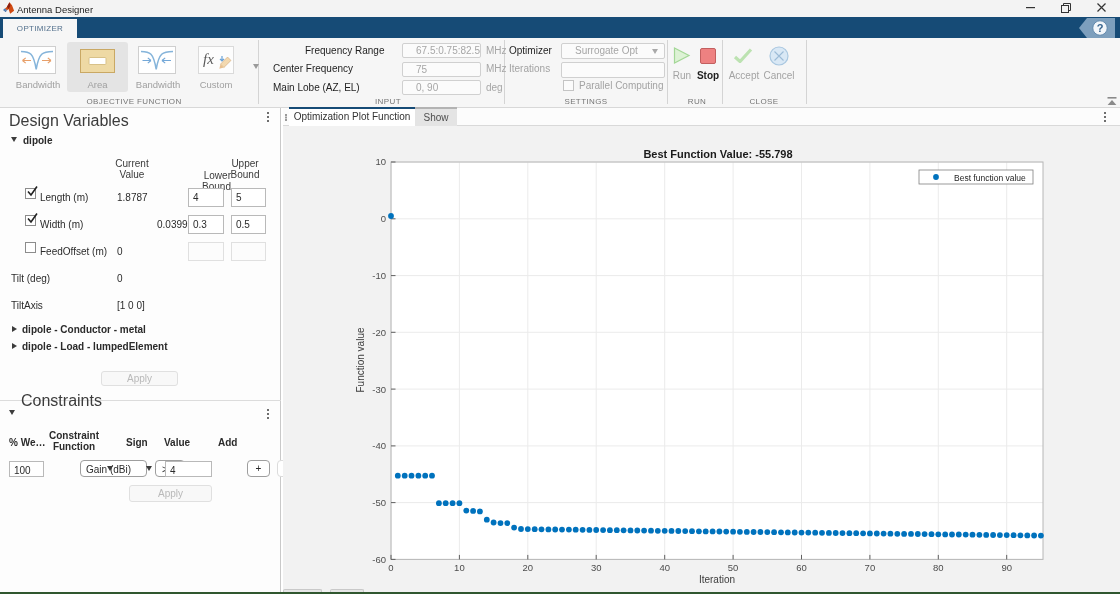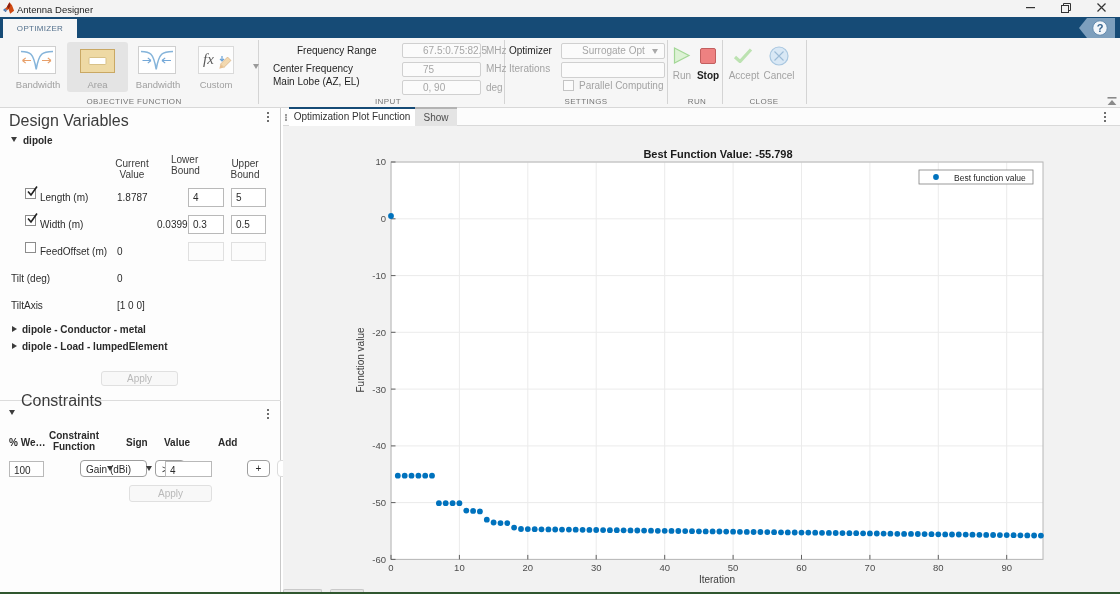--- a/index.html
+++ b/index.html
@@ -16,21 +16,21 @@
 #ribbon { left:0; top:17px; width:1120px; height:21px; background:#164b76; }
 #opttab { left:3px; top:19px; width:74px; height:19px; background:#f6f6f6; text-align:center; letter-spacing:0.3px; color:#53708c; line-height:20px; font-size:8px; }
 
 
 #toolstrip { left:0; top:38px; width:1120px; height:70px; background:#f6f6f6; border-bottom:1px solid #d8d8d8; }
 .seclabel { top:97px; height:11px; font-size:8px; letter-spacing:0.4px; color:#757575; text-align:center; }
 .secdiv { top:40px; height:64px; width:1px; background:#d4d4d4; }
 .iconlabel { top:79px; font-size:9.5px; color:#a0a0a0; text-align:center; }
 .flabel { font-size:10px; color:#1f1f1f; }
 .flabel.dis { color:#a3a3a3; }
-.tfield { background:#fbfbfb; border:1px solid #d0d0d0; border-radius:2px; font-size:10px; color:#a6a6a6; padding-left:20px; line-height:14px; }
+.tfield { background:#fbfbfb; border:1px solid #d0d0d0; border-radius:2px; font-size:10px; color:#a6a6a6; padding-left:13px; line-height:14px; }
 .unit { font-size:10px; color:#a6a6a6; }
 
 
 #leftpanel { left:0; top:108px; width:281px; height:484px; background:#fdfdfd; border-right:1px solid #c9c9c9; }
 .phead { font-size:16px; color:#3c3c3c; }
 .dots3 { width:2px; height:2px; background:#6e6e6e; box-shadow:0 4px 0 #6e6e6e, 0 8px 0 #6e6e6e; }
 .bold { font-weight:bold; }
 .gray9 { font-size:10px; color:#3a3a3a; }
 .cell { font-size:10px; color:#2b2b2b; }
 .bfield { background:#fff; border:1px solid #b9b9b9; font-size:10px; color:#2b2b2b; padding:3px 0 0 4px; }
@@ -124,23 +124,23 @@
     <text x="5" y="18" font-size="15" font-style="italic" fill="#5a5a5a" font-family="Liberation Serif, serif">fx</text>
     <path d="M24 10 v5 M24 15 l-2 -2.2 M24 15 l2 -2.2" stroke="#6aa3d8" stroke-width="1.2" fill="none"></path>
     <g transform="rotate(45 27 17)">
       <rect x="24.6" y="11" width="4.8" height="10" fill="#f3d9b0" stroke="#d8b183" stroke-width="0.7"></rect>
       <polygon points="24.6,21 29.4,21 27,25 " fill="#e8c090"></polygon>
     </g>
   </svg>
   <div class="abs iconlabel" style="left:186px;width:60px;">Custom</div>
   <div class="abs tri-d" style="left:253px;top:64px;border-top-color:#9a9a9a;"></div>
 
-  <div class="abs flabel" style="left:273px;top:45px;padding-left:24px;">Frequency Range</div>
+  <div class="abs flabel" style="left:281px;top:45px;padding-left:24px;">Frequency Range</div>
   <div class="abs flabel" style="left:273px;top:63px;">Center Frequency</div>
-  <div class="abs flabel" style="left:273px;top:76px;">Main Lobe (AZ, EL)</div>
+  <div class="abs flabel" style="left:273px;top:82px;">Main Lobe (AZ, EL)</div>
   <div class="abs tfield" style="left:402px;top:43px;width:79px;height:15px;">67.5:0.75:82.5</div>
   <div class="abs tfield" style="left:402px;top:62px;width:79px;height:15px;">75</div>
   <div class="abs tfield" style="left:402px;top:80px;width:79px;height:15px;">0, 90</div>
   <div class="abs unit" style="left:486px;top:45px;">MHz</div>
   <div class="abs unit" style="left:486px;top:63px;">MHz</div>
   <div class="abs unit" style="left:486px;top:82px;">deg</div>
 
   <div class="abs flabel" style="left:509px;top:45px;">Optimizer</div>
   <div class="abs flabel dis" style="left:509px;top:63px;">Iterations</div>
   <div class="abs tfield" style="left:561px;top:43px;width:104px;height:16px;">Surrogate Opt</div>
@@ -172,21 +172,21 @@
   </svg>
 
   <div class="abs" id="leftpanel"></div>
   <div class="abs phead" style="left:9px;top:112px;">Design Variables</div>
   <div class="abs dots3" style="left:267px;top:112px;"></div>
 
   <div class="abs tri-d" style="left:11px;top:137px;"></div>
   <div class="abs bold cell" style="left:23px;top:135px;">dipole</div>
 
   <div class="abs gray9" style="left:102px;top:158px;width:60px;text-align:center;">Current<br>Value</div>
-  <div class="abs gray9" style="left:171px;top:154px;width:60px;text-align:left;">Lower<br>Bound</div>
+  <div class="abs gray9" style="left:171px;top:170px;width:60px;text-align:right;">Lower<br>Bound</div>
   <div class="abs gray9" style="left:215px;top:158px;width:60px;text-align:center;">Upper<br>Bound</div>
 
   <div class="abs cb" style="left:25px;top:188px;"></div>
   <svg class="abs" style="left:26px;top:185px" width="13" height="13" viewBox="0 0 13 13">
       <path d="M2 6.5 L5 10 L11 1.5" fill="none" stroke="#222" stroke-width="1.6"></path>
     </svg>
   <div class="abs cell" style="left:40px;top:192px;">Length (m)</div>
   <div class="abs cell" style="left:117px;top:192px;">1.8787</div>
   <div class="abs bfield" style="left:188px;top:188px;width:36px;height:19px;">4</div>
   <div class="abs bfield" style="left:231px;top:188px;width:35px;height:19px;">5</div>

